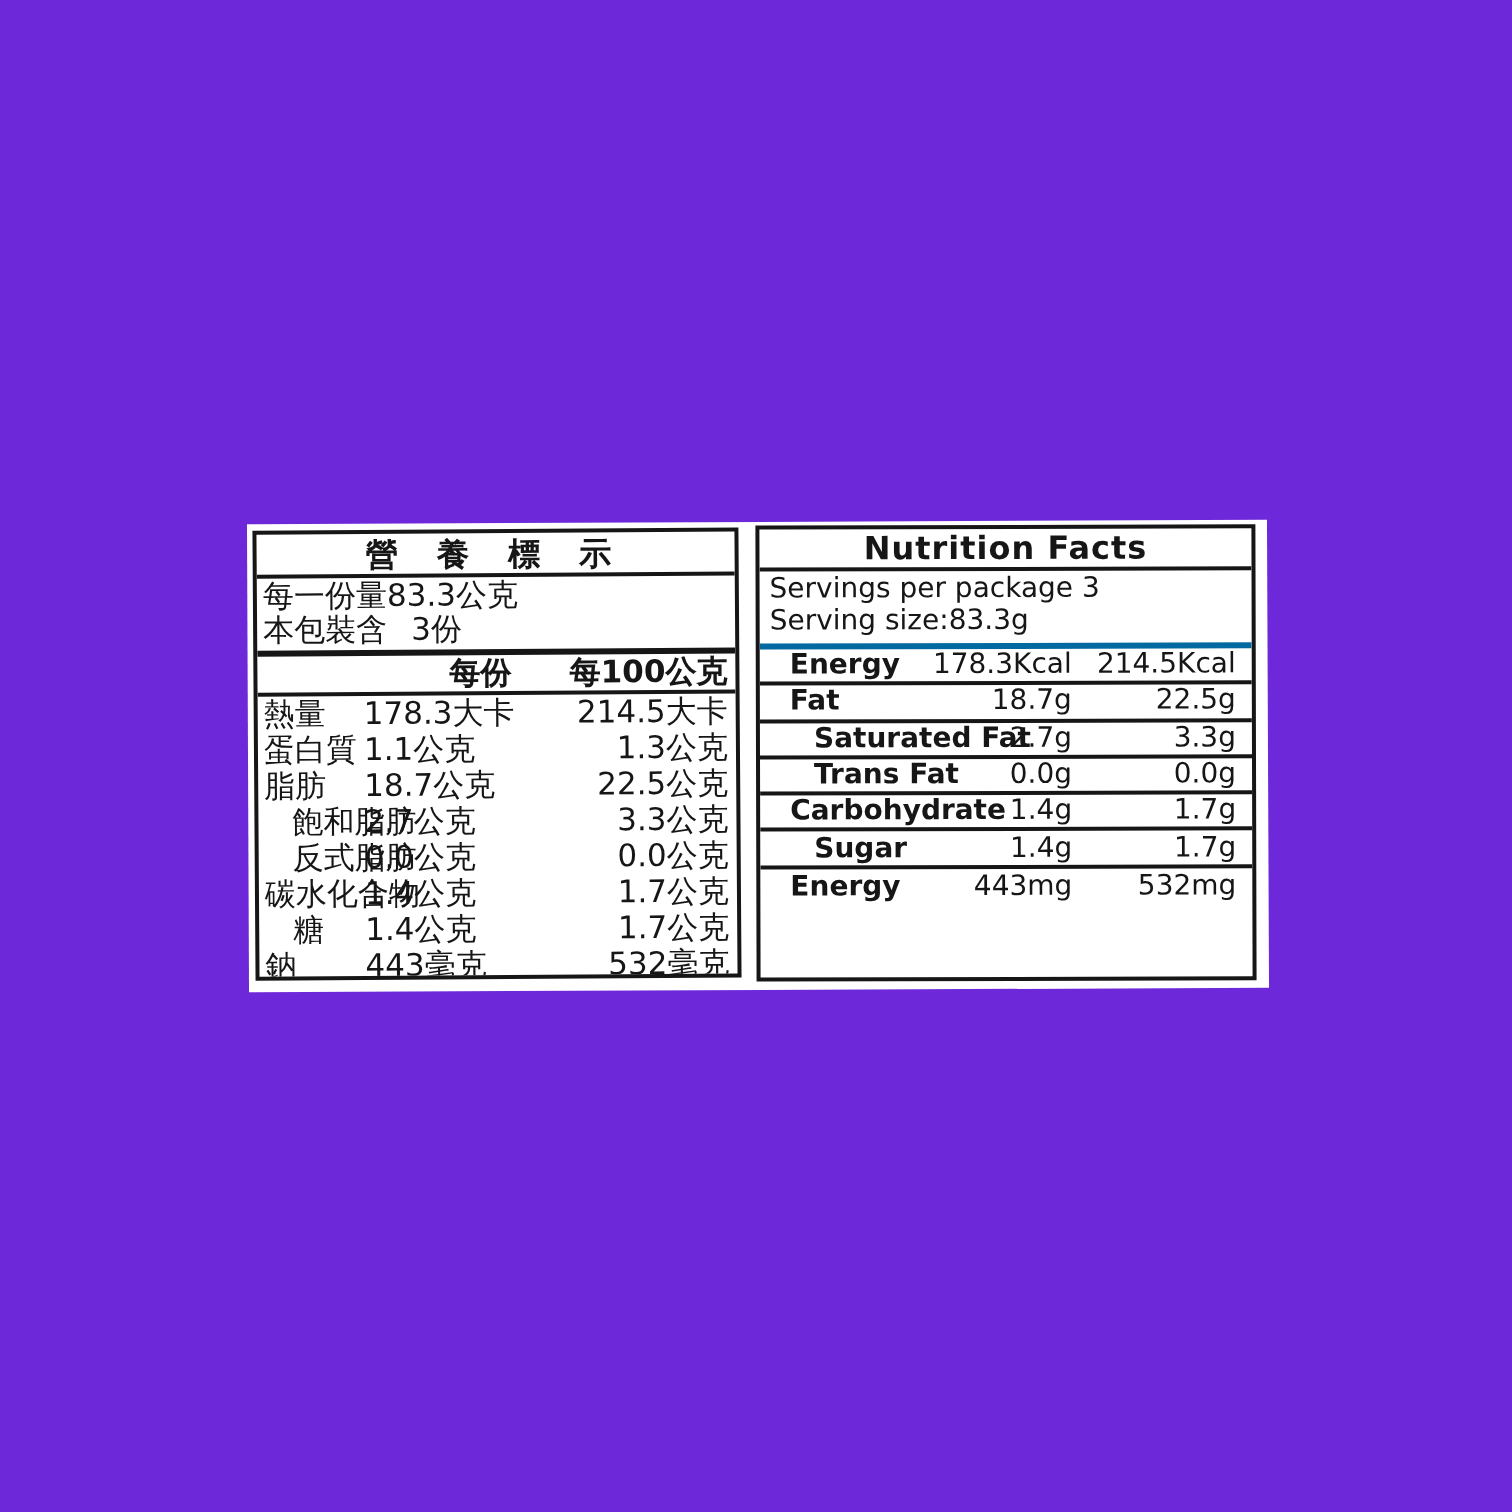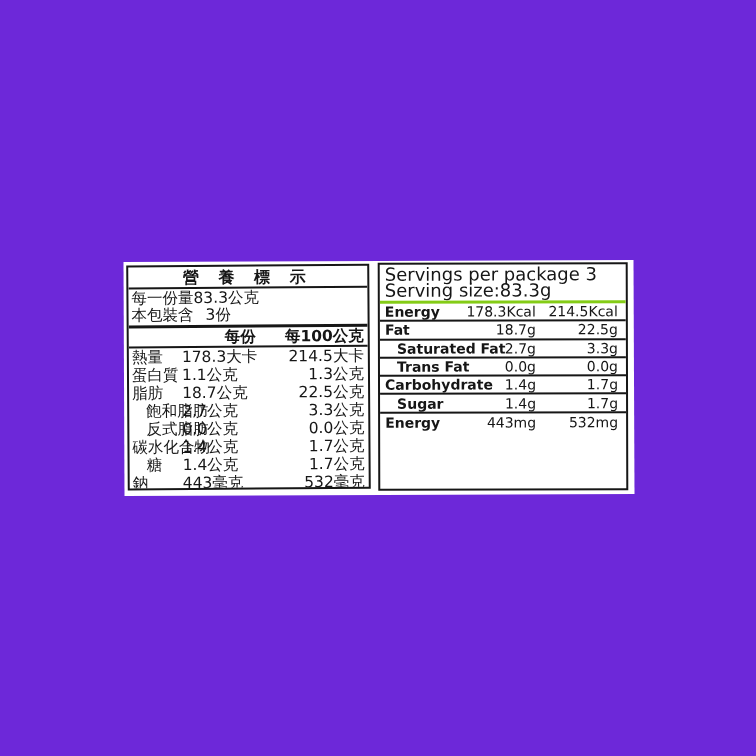--- a/index.html
+++ b/index.html
@@ -44,33 +44,33 @@
   .cn-row .v1 { width:96px; text-align:left; }
   .cn-row .v2 { width:86px; text-align:right; }
   .cn-row.indent .nm { padding-left:14px; }
 
   
   .en-title {
     height:21px; line-height:20px; border-bottom:2.5px solid #161616;
     text-align:center; font-size:16px; font-weight:bold; letter-spacing:0.5px;
   }
   .en-serving {
-    border-bottom:3px solid #84cc16; padding:2px 5px 3px; font-size:18px;
+    border-bottom:3px solid #0369a1; padding:2px 5px 3px; font-size:14px;
   }
   .en-serving .line { line-height:15.5px; white-space:nowrap; }
   .en-header {
     display:flex; align-items:center; height:21px; border-bottom:2.5px solid #161616;
     font-size:13.5px; font-weight:bold; padding:0 8px 0 5px;
   }
   .en-header .spacer { flex:1; }
   .en-header .c1 { width:84px; text-align:right; }
   .en-header .c2 { width:82px; text-align:right; }
   .en-row {
     display:flex; align-items:center; height:18.3px; font-size:14px;
-    border-bottom:2px solid #161616; padding:0 8px 0 5px; white-space:nowrap;
+    border-bottom:2px solid #161616; padding:0 8px 0 15px; white-space:nowrap;
   }
   .en-row:last-child { border-bottom:none; }
   .en-row .nm { flex:1; min-width:0; font-weight:bold; }
   .en-row .v1 { width:84px; text-align:right; }
   .en-row .v2 { width:82px; text-align:right; }
   .en-row.indent .nm { padding-left:12px; }
 </style>
 </head>
 <body>
 
@@ -135,20 +135,21 @@
         </div>
         <div class="cn-row">
           <span class="nm">鈉</span>
           <span class="v1">443毫克</span>
           <span class="v2">532毫克</span>
         </div>
       </div>
     </div>
 
     <div class="panel panel-en">
+      <div class="en-title">Nutrition Facts</div>
 
       <div class="en-serving">
         <div class="line">Servings per package 3</div>
         <div class="line">Serving size:83.3g</div>
       </div>
 
 
       <div class="en-rows">
         <div class="en-row">
           <span class="nm">Energy</span>

